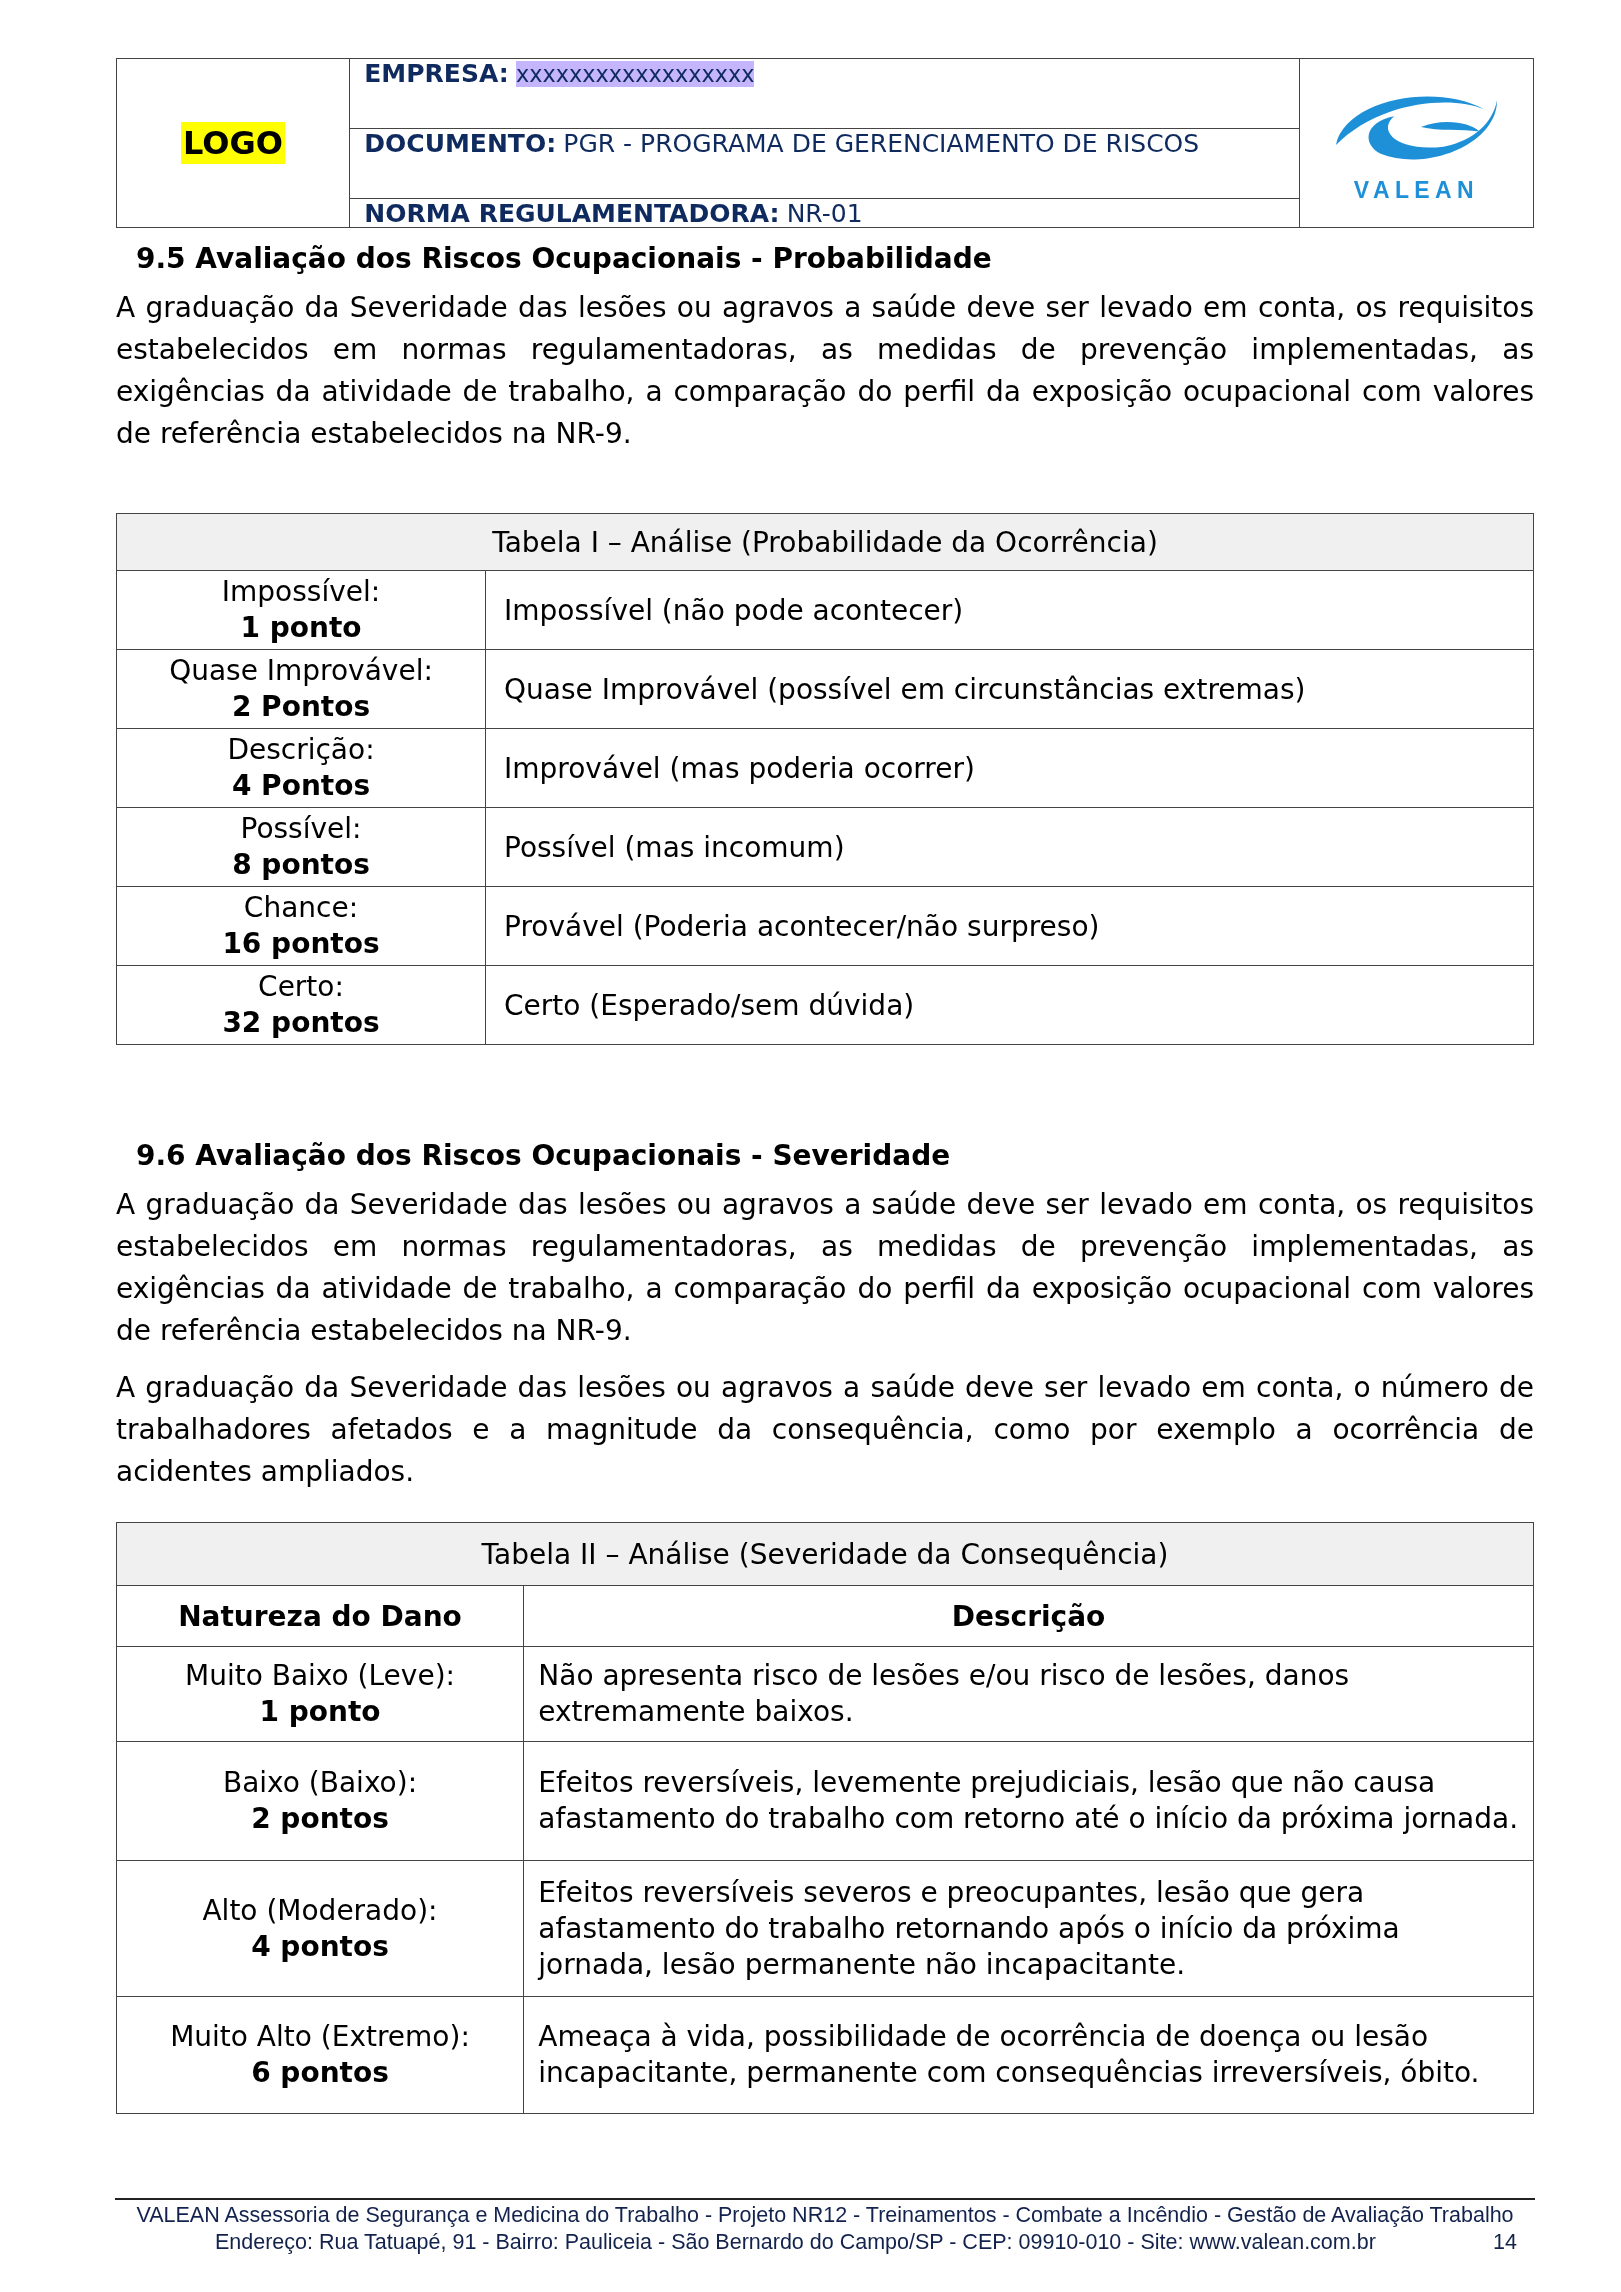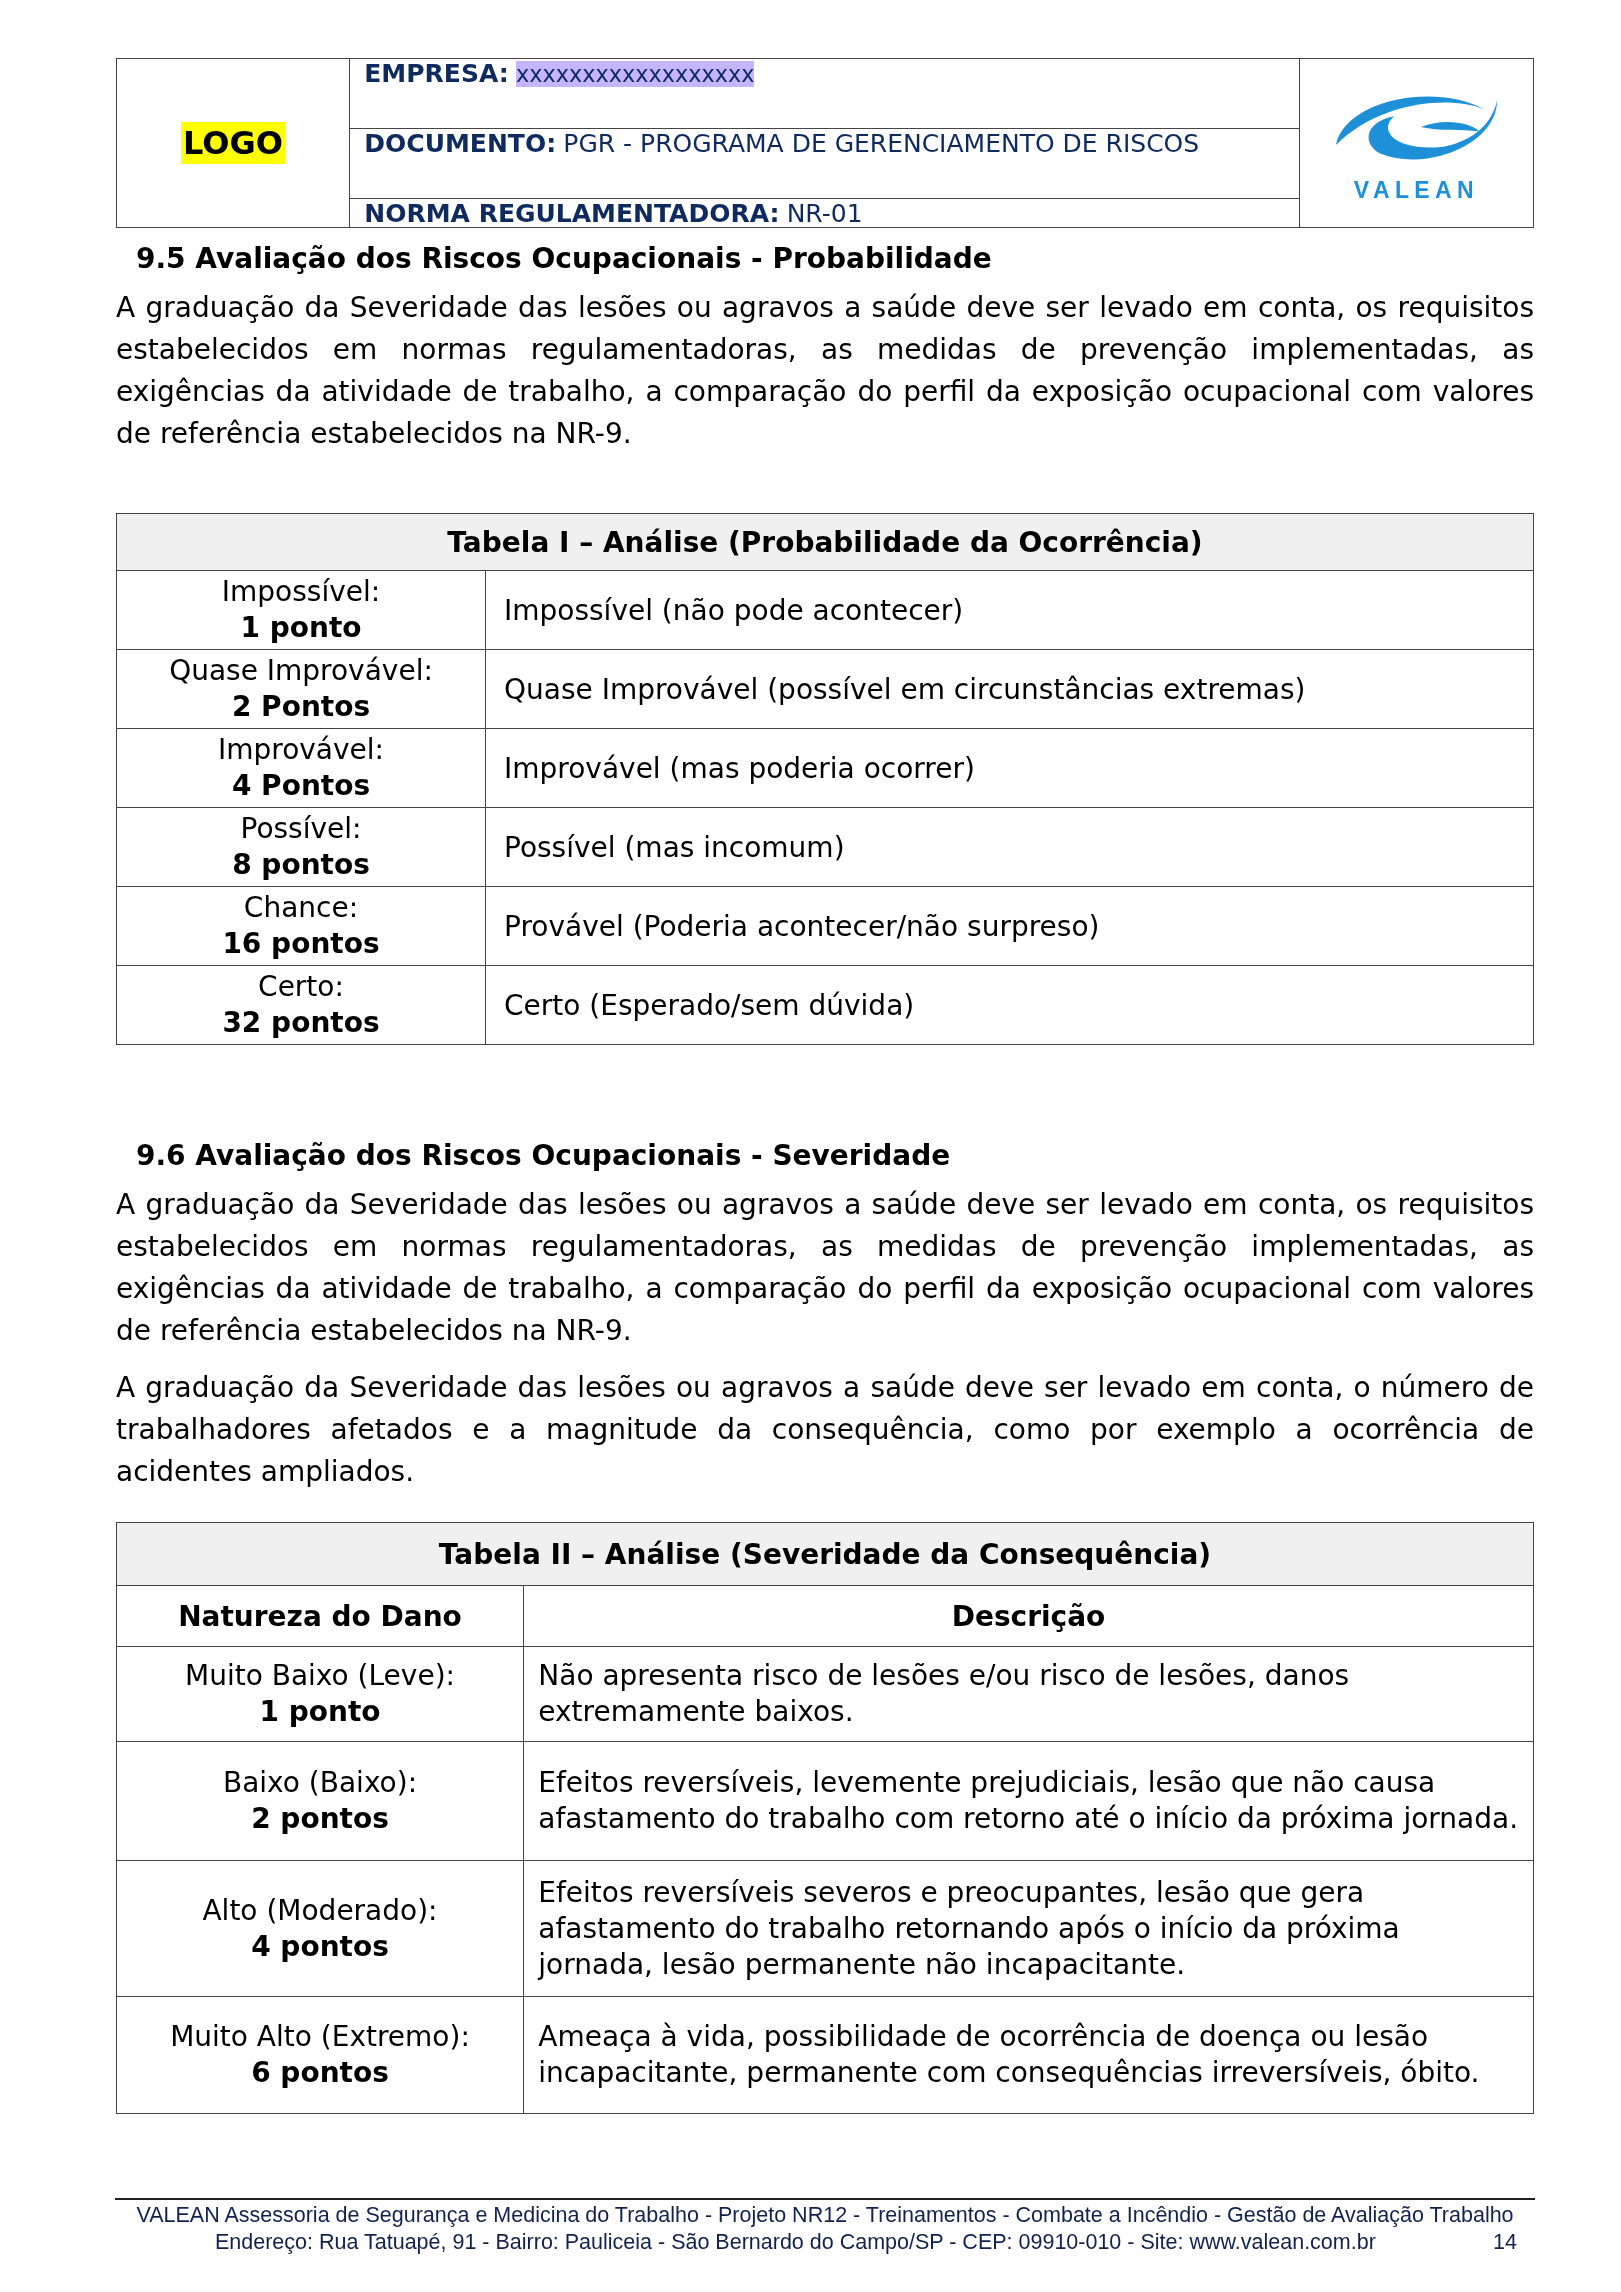--- a/index.html
+++ b/index.html
@@ -19,21 +19,21 @@
     .hdr-brand { width: 233px; display: flex; flex-direction: column; align-items: center; justify-content: center; }
     .brand-text { color: #1e90d8; font-weight: bold; font-size: 23px; letter-spacing: 5.4px; font-family: Liberation Sans, sans-serif; margin-top: 5px; }
 
     
     .h2 { position: absolute; left: 136px; font-weight: bold; font-size: 28px; }
     .para { position: absolute; left: 116px; width: 1418px; font-size: 28px; line-height: 42px; text-align: justify; }
 
     
     table { border-collapse: collapse; position: absolute; left: 116px; width: 1418px; }
     td, th { border: 1.8px solid #444; font-size: 28px; }
-    .cap { background: #f0f0f0; font-weight: bold; text-align: center; }
+    .cap { background: #f0f0f0; font-weight: normal; text-align: center; }
     .t1 td.lvl { width: 369px; text-align: center; line-height: 36px; }
     .t1 td.desc { padding-left: 18px; }
     .t1 tr.row { height: 79px; }
     .t2 td.lvl { width: 407px; text-align: center; line-height: 36px; }
     .t2 td.desc { padding: 9px 14.3px; line-height: 36px; }
     .t2 th { font-weight: bold; height: 61px; }
     .pts { font-weight: bold; }
 
     
     .foot-line { position: absolute; left: 115px; top: 2198px; width: 1420px; height: 1.8px; background: #222; }
@@ -90,21 +90,21 @@
   </tr>
   <tr class="row">
     <td class="lvl">
           <div>Quase Improvável:</div>
           <div class="pts">2 Pontos</div>
         </td>
     <td class="desc">Quase Improvável (possível em circunstâncias extremas)</td>
   </tr>
   <tr class="row">
     <td class="lvl">
-          <div>Improvável:</div>
+          <div>Descrição:</div>
           <div class="pts">4 Pontos</div>
         </td>
     <td class="desc">Improvável (mas poderia ocorrer)</td>
   </tr>
   <tr class="row">
     <td class="lvl">
           <div>Possível:</div>
           <div class="pts">8 pontos</div>
         </td>
     <td class="desc">Possível (mas incomum)</td>

